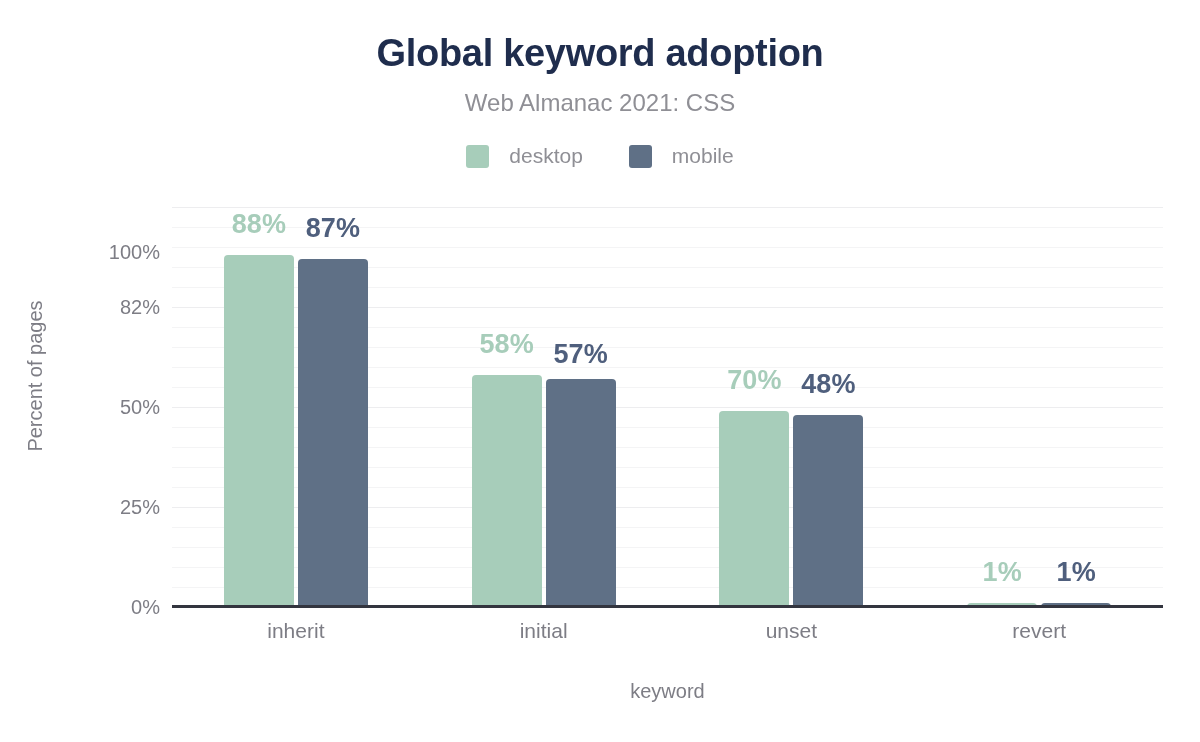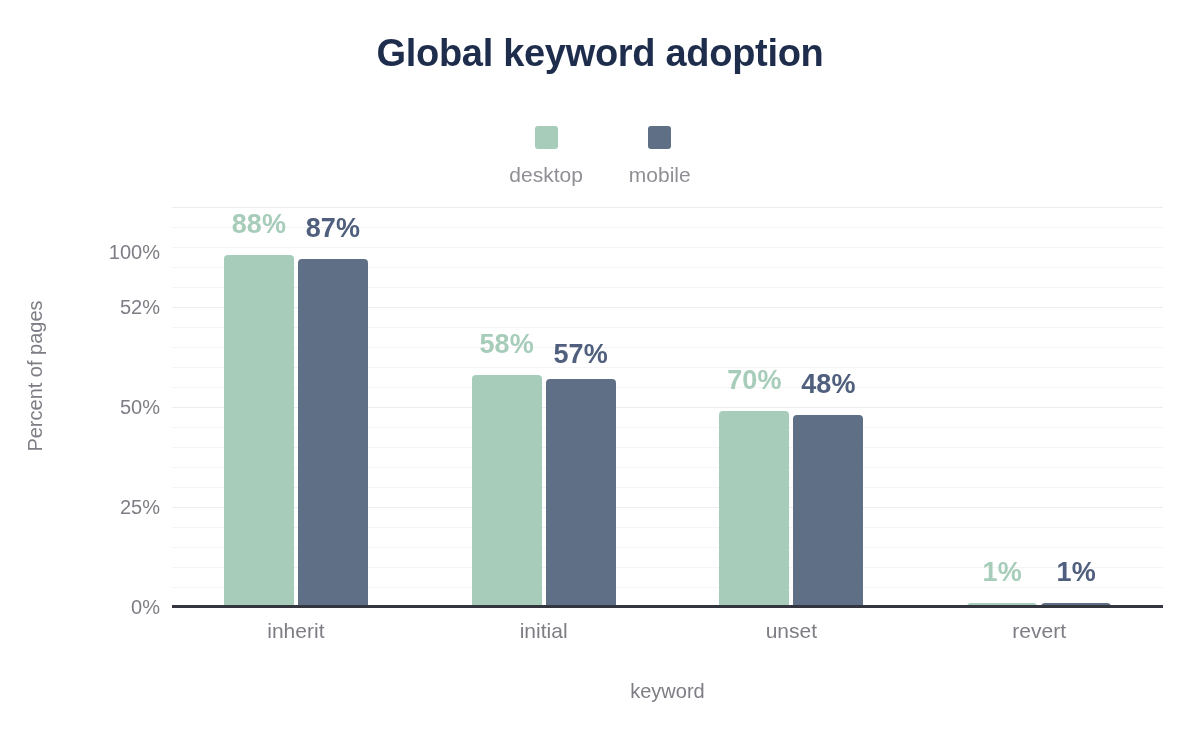--- a/index.html
+++ b/index.html
@@ -56,22 +56,21 @@
     width: 1200px;
     display: flex;
     justify-content: center;
     align-items: center;
     gap: 46px;
     height: 28px;
   }
   .legend-item {
     display: flex;
     align-items: center;
-    gap: 14px;
-    flex-direction: column;
+    gap: 20px;
   }
   .legend-swatch {
     width: 23px;
     height: 23px;
     border-radius: 3px;
     flex: 0 0 auto;
   }
   .legend-label {
     font-size: 21px;
     color: #8f8f95;
@@ -175,20 +174,21 @@
     line-height: 24px;
   }
 </style>
 </head>
 <body>
 
 <div class="chart-root">
 
   <div class="chart-title">Global keyword adoption</div>
 
+  <div class="chart-subtitle">Web Almanac 2021: CSS</div>
 
   <div class="legend" id="legend">
       <div class="legend-item">
         <span class="legend-swatch" style="background: rgb(167, 205, 186);"></span>
         <span class="legend-label">desktop</span>
       </div>
       <div class="legend-item">
         <span class="legend-swatch" style="background: rgb(95, 112, 134);"></span>
         <span class="legend-label">mobile</span>
       </div>
@@ -234,21 +234,21 @@
         <div class="bar mobile" title="mobile revert 1%" style="left: 869.125px; width: 70px; height: 4px; background: rgb(95, 112, 134);"></div>
         <div class="bar-label mobile" style="color: rgb(79, 95, 125); left: 859.125px; width: 90px; top: 350px;">1%</div>
       </div>
 
     <div class="axis-line"></div>
 
     <div id="yticks">
         <div class="ytick" style="left: 80px; top: 597px;">0%</div>
         <div class="ytick" style="left: 80px; top: 497px;">25%</div>
         <div class="ytick" style="left: 80px; top: 397px;">50%</div>
-        <div class="ytick" style="left: 80px; top: 297px;">52%</div>
+        <div class="ytick" style="left: 80px; top: 297px;">82%</div>
         <div class="ytick" style="left: 80px; top: 197px; margin-top: 45px;">100%</div>
       </div>
     <div id="xticks">
         <div class="xtick" style="left: 172px; width: 247.75px;">inherit</div>
         <div class="xtick" style="left: 419.75px; width: 247.75px;">initial</div>
         <div class="xtick" style="left: 667.5px; width: 247.75px;">unset</div>
         <div class="xtick" style="left: 915.25px; width: 247.75px;">revert</div>
       </div>
 
     <div class="xaxis-title">keyword</div>

